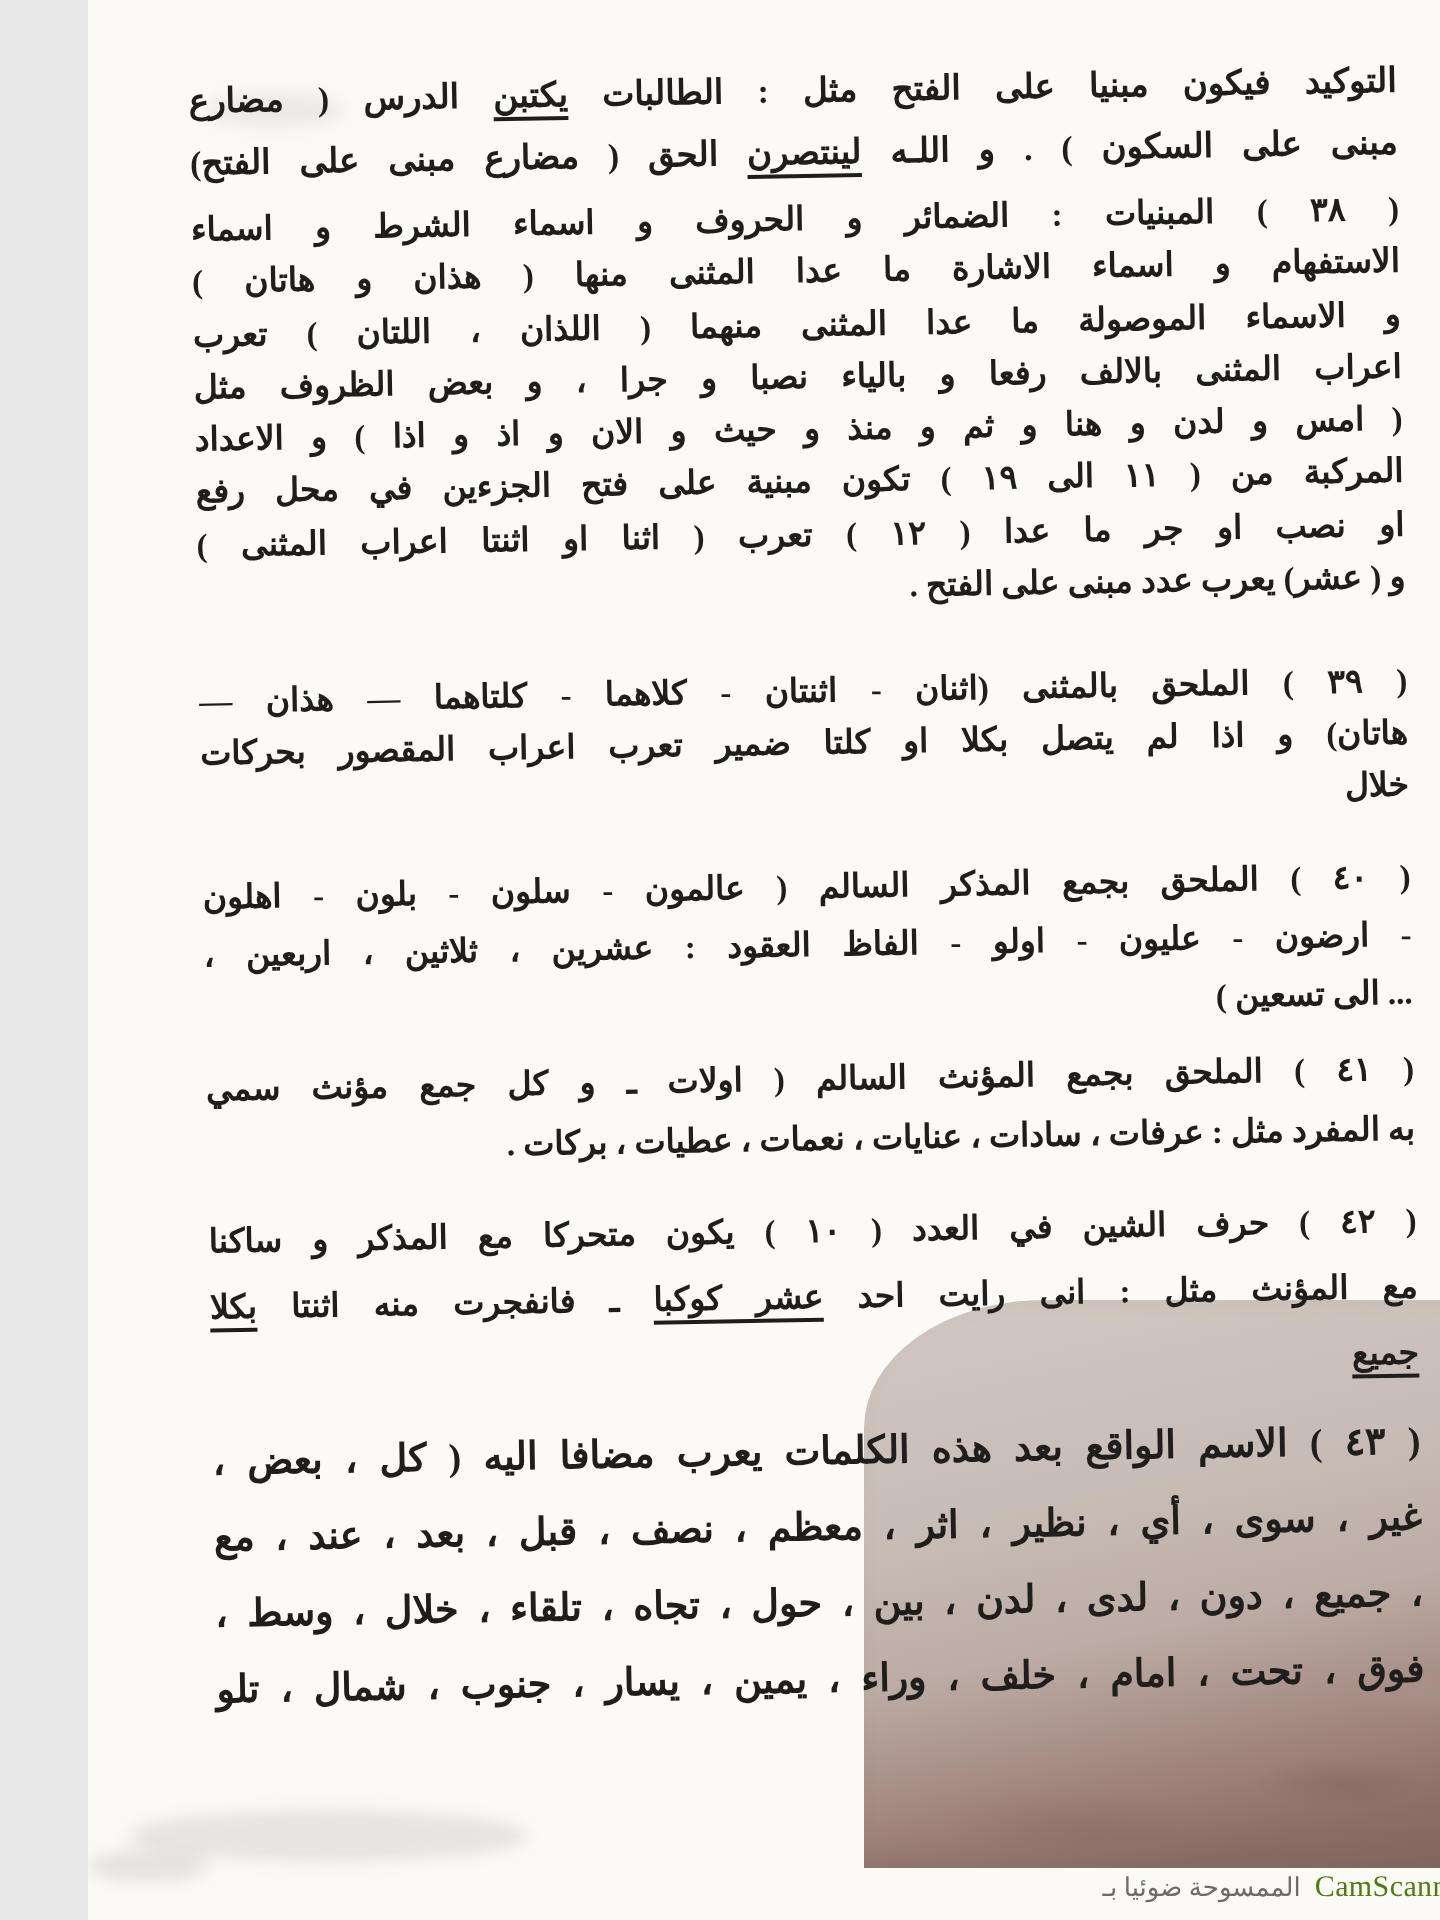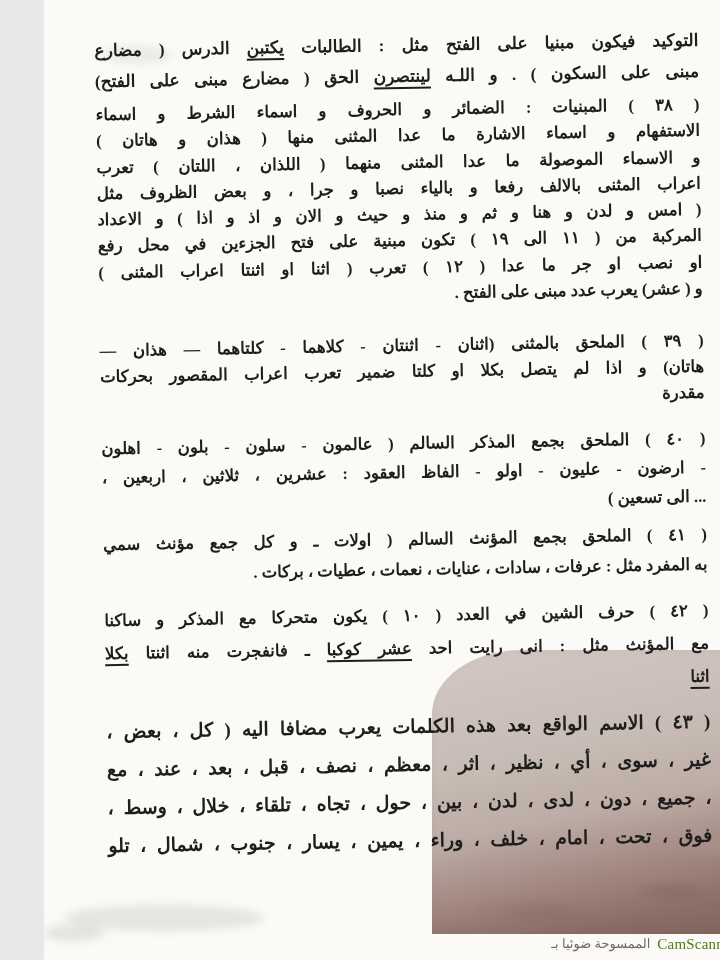--- a/index.html
+++ b/index.html
@@ -93,35 +93,35 @@
         <div class="line"><span>و الاسماء الموصولة ما عدا المثنى منهما ( اللذان ، اللتان ) تعرب</span></div>
         <div class="line"><span>اعراب المثنى بالالف رفعا و بالياء نصبا و جرا ، و بعض الظروف مثل</span></div>
         <div class="line"><span>( امس و لدن و هنا و ثم و منذ و حيث و الان و اذ و اذا ) و الاعداد</span></div>
         <div class="line"><span>المركبة من ( ١١ الى ١٩ ) تكون مبنية على فتح الجزءين في محل رفع</span></div>
         <div class="line"><span>او نصب او جر ما عدا ( ١٢ ) تعرب ( اثنا او اثنتا اعراب المثنى )</span></div>
         <div class="line short"><span>و ( عشر) يعرب عدد مبنى على الفتح .</span></div>
       </div>
     <div class="para p-39">
         <div class="line"><span>( ٣٩ ) الملحق بالمثنى (اثنان - اثنتان - كلاهما - كلتاهما — هذان —</span></div>
         <div class="line"><span>هاتان) و اذا لم يتصل بكلا او كلتا ضمير تعرب اعراب المقصور بحركات</span></div>
-        <div class="line short"><span>مقدرة</span></div>
+        <div class="line short"><span>خلال</span></div>
       </div>
     <div class="para p-40">
         <div class="line"><span>( ٤٠ ) الملحق بجمع المذكر السالم ( عالمون - سلون - بلون - اهلون</span></div>
         <div class="line"><span>- ارضون - عليون - اولو - الفاظ العقود : عشرين ، ثلاثين ، اربعين ،</span></div>
         <div class="line short"><span>... الى تسعين )</span></div>
       </div>
     <div class="para p-41">
         <div class="line"><span>( ٤١ ) الملحق بجمع المؤنث السالم ( اولات ـ و كل جمع مؤنث سمي</span></div>
         <div class="line short"><span>به المفرد مثل : عرفات ، سادات ، عنايات ، نعمات ، عطيات ، بركات .</span></div>
       </div>
     <div class="para p-42">
         <div class="line"><span>( ٤٢ ) حرف الشين في العدد ( ١٠ ) يكون متحركا مع المذكر و ساكنا</span></div>
         <div class="line"><span>مع المؤنث مثل : انى رايت احد </span><span class="u">عشر كوكبا</span><span> ـ فانفجرت منه اثنتا </span><span class="u">بكلا</span></div>
-        <div class="line short"><span class="u">اثنا</span></div>
+        <div class="line short"><span class="u">جميع</span></div>
       </div>
     <div class="para p-43">
         <div class="line"><span>( ٤٣ ) الاسم الواقع بعد هذه الكلمات يعرب مضافا اليه ( كل ، بعض ،</span></div>
         <div class="line"><span>غير ، سوى ، أي ، نظير ، اثر ، معظم ، نصف ، قبل ، بعد ، عند ، مع</span></div>
         <div class="line"><span>، جميع ، دون ، لدى ، لدن ، بين ، حول ، تجاه ، تلقاء ، خلال ، وسط ،</span></div>
         <div class="line"><span>فوق ، تحت ، امام ، خلف ، وراء ، يمين ، يسار ، جنوب ، شمال ، تلو</span></div>
       </div>
   </div>
 
   <div class="footer">

